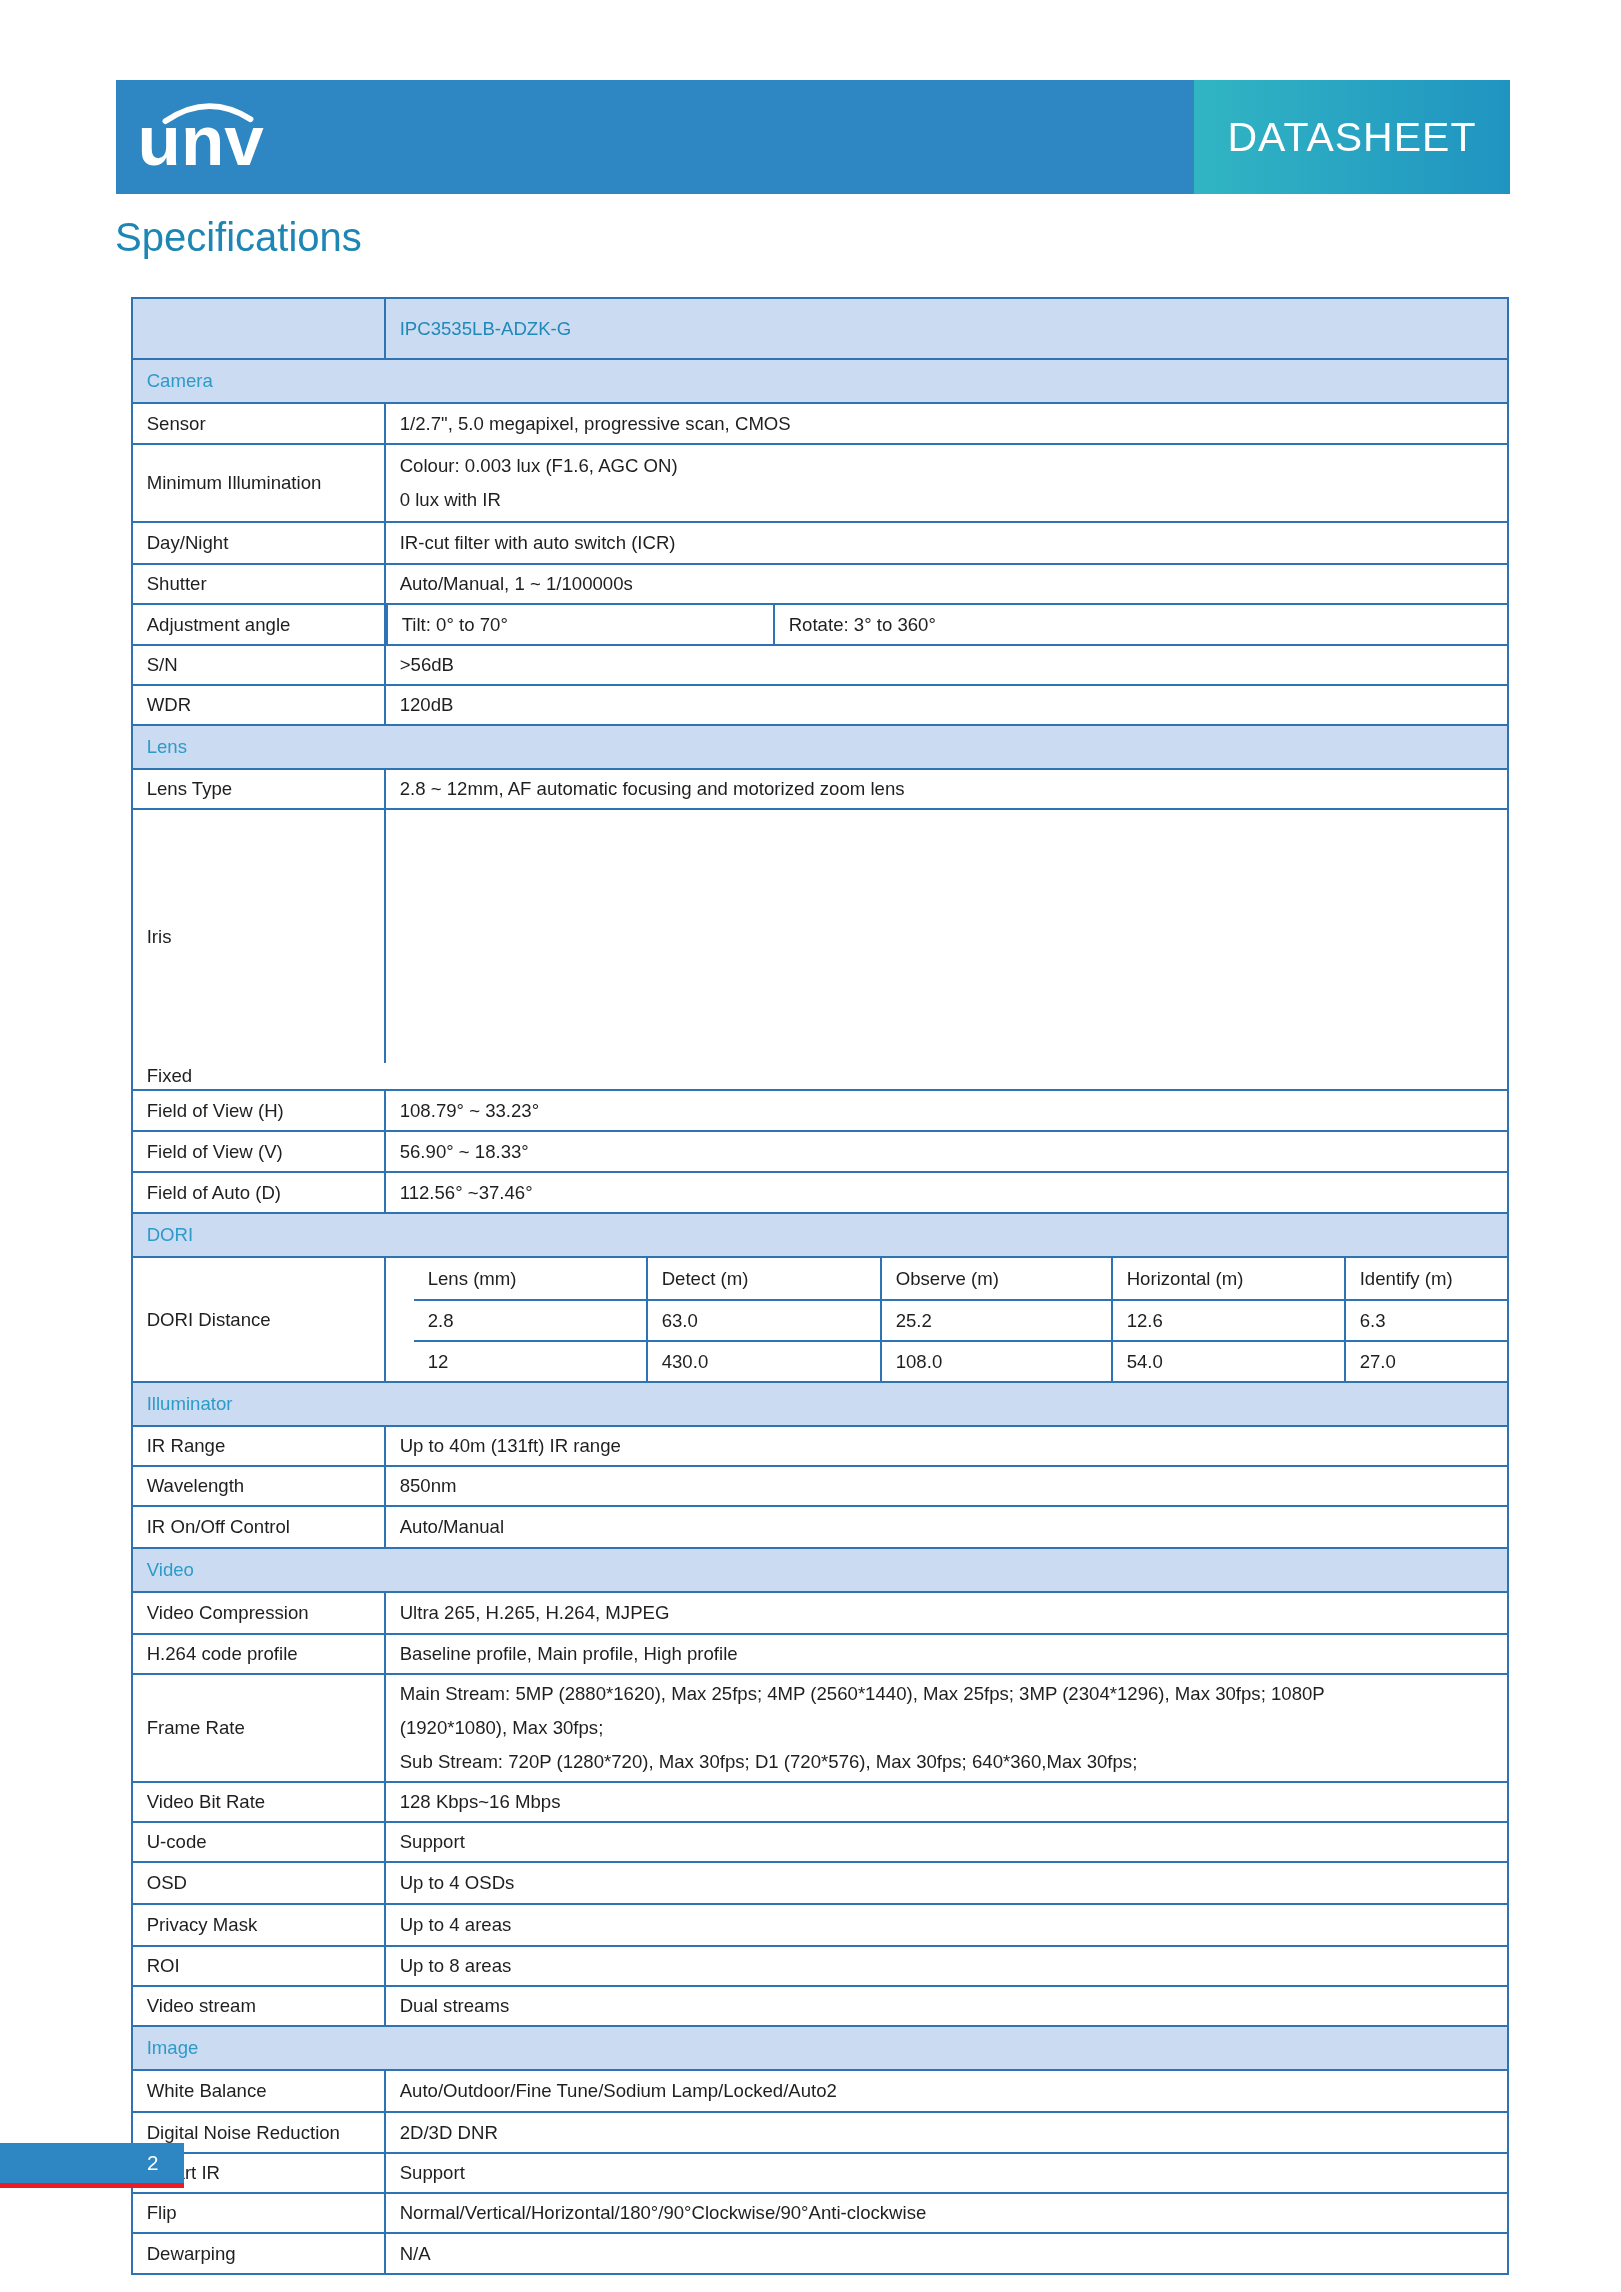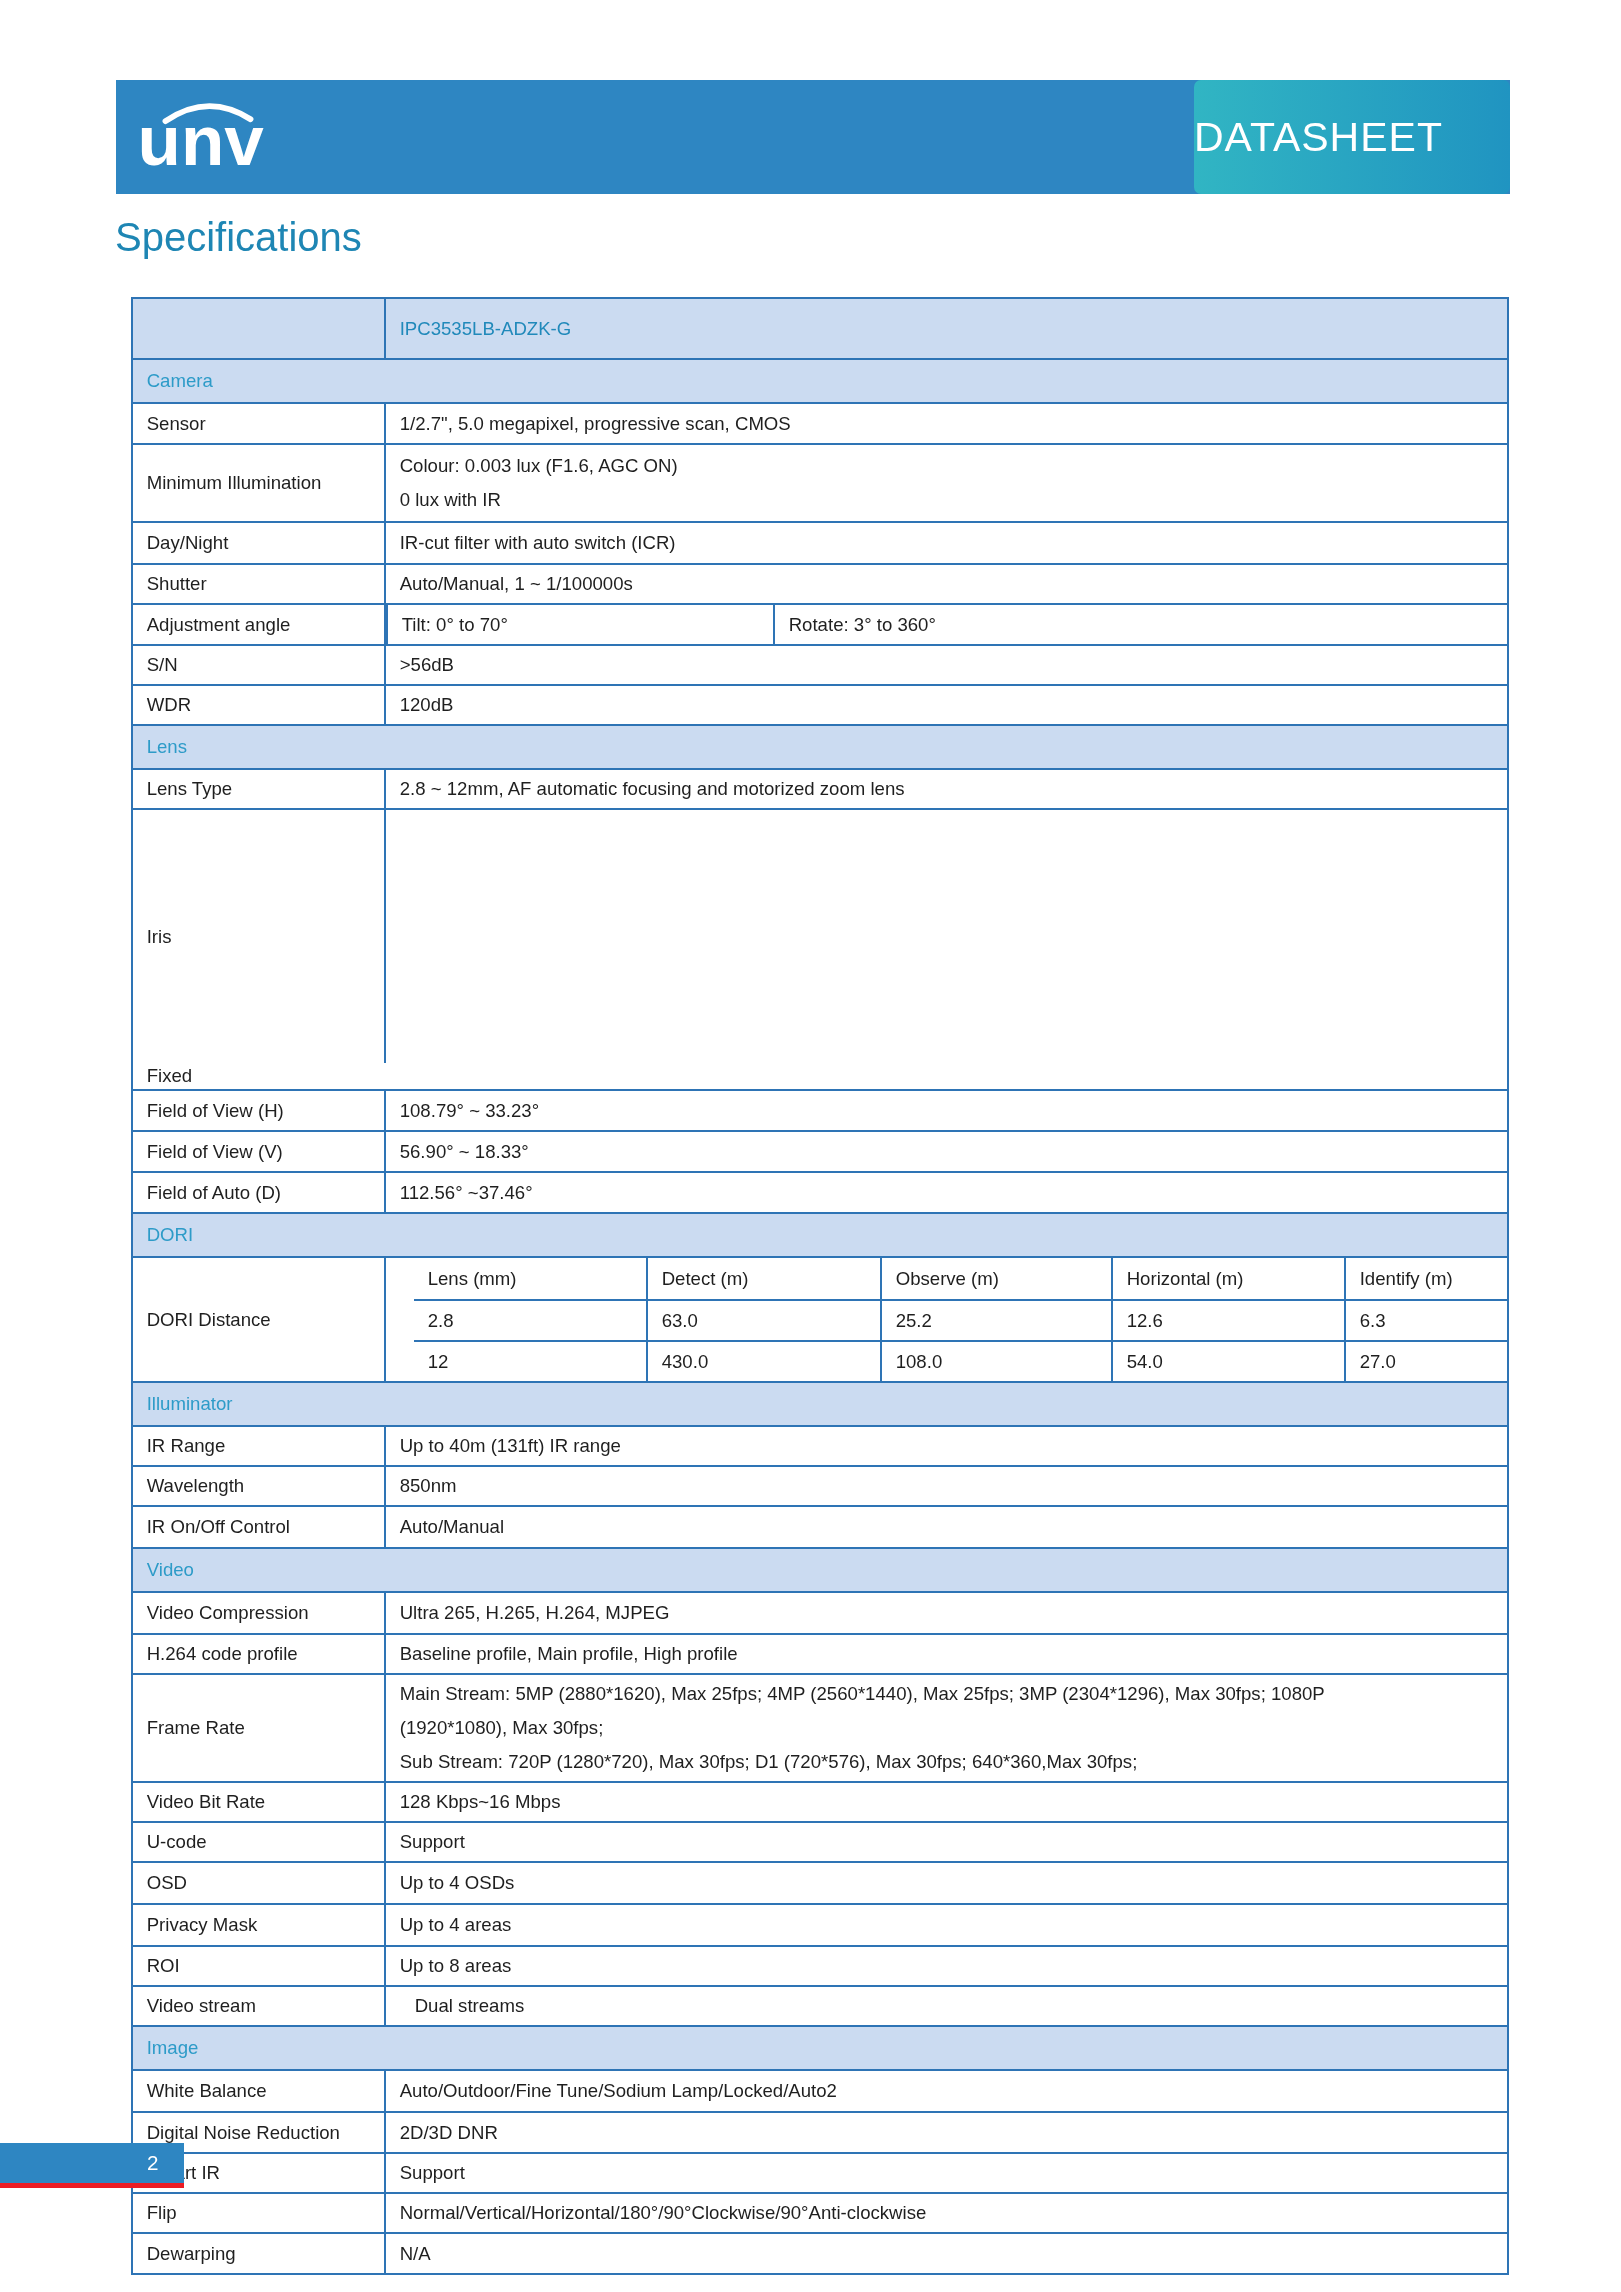--- a/index.html
+++ b/index.html
@@ -15,42 +15,42 @@
   body{font-family:"Liberation Sans",sans-serif;color:var(--ink);}
   .page{position:relative;width:1621px;height:2293px;background:#ffffff;overflow:hidden;}
 
   
   .banner{position:absolute;left:116px;top:80px;width:1394px;height:114px;background:var(--bannerblue);}
   .logo{position:absolute;left:21.6px;top:13.7px;width:147px;height:90px;color:#ffffff;}
   .logo-arc{position:absolute;left:21.6px;top:2px;}
   .logo-text{position:absolute;left:0;top:5.9px;font-size:71px;line-height:82px;font-weight:600;letter-spacing:0px;}
   .teal{position:absolute;right:0;top:0;width:316px;height:114px;
         background:linear-gradient(90deg,#31b5c3 0%,#2094c1 100%);
-        display:flex;align-items:center;justify-content:flex-start;border-radius:7px;}
+        display:flex;align-items:center;justify-content:center;}
   .teal-label{color:#ffffff;font-size:41px;font-weight:400;letter-spacing:1px;}
 
   
   .title{position:absolute;left:115px;top:212px;font-size:40px;line-height:1.25;font-weight:400;color:#1e86b4;}
 
   
   .spec{position:absolute;left:131px;top:297px;width:1378px;border:2px solid var(--bd);background:#fff;font-size:18.6px;}
   .row{display:flex;border-top:2px solid var(--bd);min-height:40px;align-items:stretch;}
   .row:first-child{border-top:none;}
   .lab{flex:0 0 253px;width:253px;border-right:2px solid var(--bd);display:flex;align-items:center;
        padding:2px 9.8px 2px 13.7px;}
   .val{flex:1;display:flex;align-items:center;padding:2px 13.7px;}
   .mult{flex-direction:column;justify-content:center;align-items:flex-start;line-height:34px;}
   .sec{background:var(--lt);color:var(--sect);display:flex;align-items:center;padding-left:13.7px;min-height:42px;flex:1;}
   .model-row{background:var(--lt);min-height:59px;}
   .model-row .val{color:var(--model);}
   .h-sensor{min-height:41px;} .h-illum{min-height:76px;} .h-dn{min-height:42px;}
   .h-adj{min-height:41px;} .h-iris{min-height:41px;flex-direction:column;} .h-fov{min-height:41px;}
   .h-fr{min-height:106px;} .h-vc{min-height:42px;} .h-h264{min-height:40px;}
   .h-osd{min-height:42px;} .h-pm{min-height:42px;} .h-wb{min-height:42px;}
-  .h-dnr{min-height:41px;} .h-dew{min-height:41px;} .h-vstream{min-height:40px;gap:15px;}
+  .h-dnr{min-height:41px;} .h-dew{min-height:41px;} .h-vstream{min-height:40px;}
 
   
   .val3{flex:1;display:flex;align-items:stretch;padding:0;}
   .sub{display:flex;align-items:center;padding:2px 13.7px;}
   .sub1{flex:0 0 386px;} .sub2{flex:0 0 387px;border-left:2px solid var(--bd);}
   .sub3{flex:1;border-left:2px solid var(--bd);}
 
   
   .dori{flex:1;display:grid;grid-template-columns:232px 234px 231px 233px 1fr;padding-left:28px;}
   .dcell{border-left:2px solid var(--bd);border-top:2px solid var(--bd);display:flex;align-items:center;

